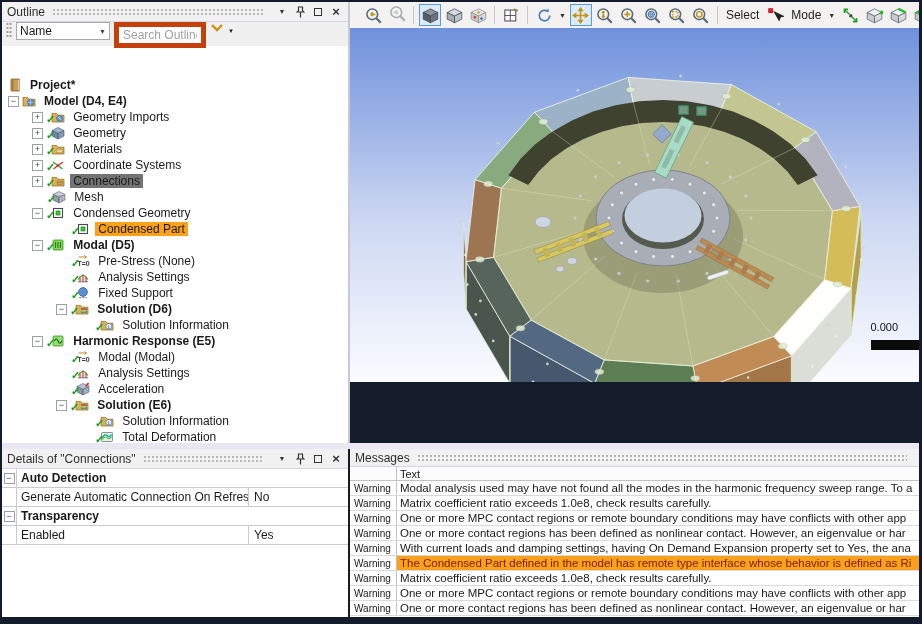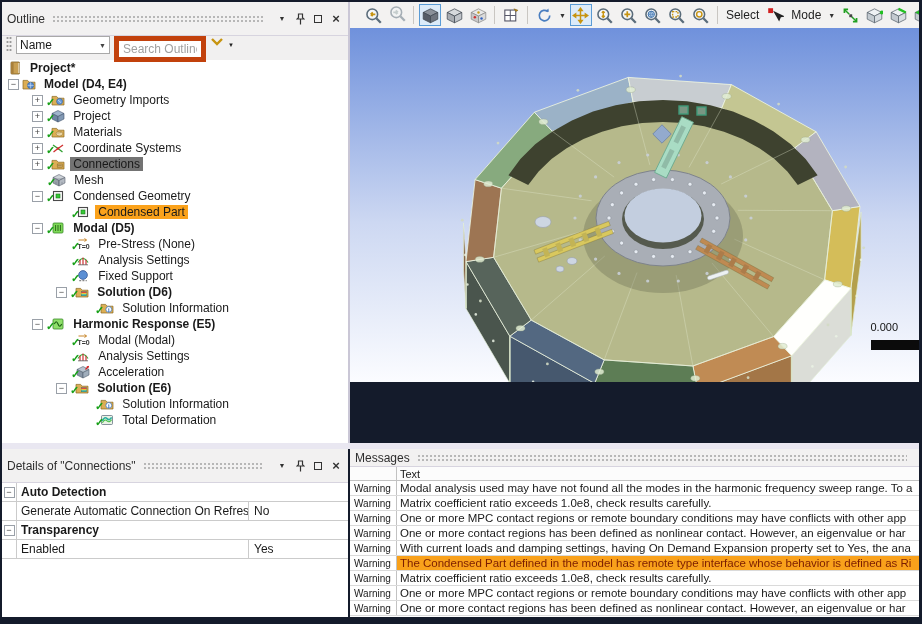--- a/index.html
+++ b/index.html
@@ -13,21 +13,21 @@
   #outline  { left:2px; top:2px; width:346px; height:441px; }
   #vsplit   { position:absolute; left:348px; top:2px; width:2px; height:441px; background:#cac7d6; }
   #toolbar  { left:350px; top:2px; width:569px; height:26px; background:#f3f2f1;
               display:flex; align-items:center; padding:0 2px; gap:2px; overflow:hidden; }
   #viewport { left:350px; top:28px; width:569px; height:354px; }
   #hsplit   { position:absolute; left:2px; top:443px; width:917px; height:6px; background:#e9e7f1; }
   #details  { left:2px; top:449px; width:346px; height:168px; }
   #messages { left:350px; top:449px; width:569px; height:168px; }
 
   
-  .phead { height:34px; display:flex; align-items:center; background:#f2f1f1;
+  .phead { height:20px; display:flex; align-items:center; background:#f2f1f1;
            border-bottom:1px solid #d7d4df; padding:0 5px; color:#2e2e2e; font-size:12px; }
   .phead .dots { flex:1; height:9px; margin:0 7px;
            background-image:radial-gradient(circle, #b7b7b7 0.9px, transparent 1px);
            background-size:4px 4px; background-position:0 1px; }
   .hbtn { display:inline-flex; align-items:center; justify-content:center;
           width:14px; height:14px; margin-left:4px; color:#333; cursor:default; }
   .hbtn.caret { font-size:7px; }
   .hbtn .maxbox { width:8px; height:8px; border:1.4px solid #333; display:inline-block; }
   .hbtn.close { font-size:13px; font-weight:bold; }
 
@@ -40,21 +40,21 @@
                 display:flex; align-items:center; padding:0 3px; }
   #name-combo .cval { flex:1; font-size:12px; }
   #name-combo .carr { font-size:7px; color:#444; }
   #search-input { width:92px; height:18px; border:5px solid #c2410c; font-size:12px;
                   padding:8px 4px; color:#404040; font-family:"Liberation Sans",sans-serif; }
   #search-input::placeholder { color:#a0a0a0; }
   .gold-chevron { color:#c79410; font-weight:bold; }
   .mini-caret { font-size:6px; color:#222; margin-top:6px; }
 
   
-  #tree { height:calc(100% - 44px); overflow:hidden; }
+  #tree { height:calc(100% - 44px); overflow:hidden;margin-top:31px; }
   .trow { height:16px; display:flex; align-items:center; white-space:nowrap; }
   .exp { width:11px; height:11px; border:1px solid #9aa0a8; background:#fff; color:#444;
          font-size:9px; line-height:9px; text-align:center; flex:none; margin-right:3px; }
   .expsp { width:15px; flex:none; }
   .chk { color:#18a018; font-weight:bold; font-size:11px; margin-right:-4px;
          position:relative; z-index:2; flex:none; transform:translateY(2px); }
   .ticon { width:15px; height:14px; flex:none; margin-right:4px; position:relative; z-index:1; }
   .ticon svg { display:block; }
   .tlabel { padding:0 3px; font-size:12px; }
   .tlabel.b { font-weight:bold; }
@@ -168,21 +168,21 @@
         <div class="trow" style="padding-left: 30px;">
           <span class="exp">+</span>
           <span class="chk">✓</span>
           <span class="ticon">
             <svg width="14" height="14" viewBox="0 0 14 14">
               <polygon points="7,1.5 13,4.5 7,7.5 1,4.5" fill="#9fb4cc" stroke="#45566e" stroke-width="0.6"></polygon>
               <polygon points="1,4.5 7,7.5 7,13 1,10" fill="#6f87a4" stroke="#45566e" stroke-width="0.6"></polygon>
               <polygon points="13,4.5 7,7.5 7,13 13,10" fill="#8299b4" stroke="#45566e" stroke-width="0.6"></polygon>
             </svg>
           </span>
-          <span class="tlabel">Project</span>
+          <span class="tlabel">Geometry</span>
         </div>
         <div class="trow" style="padding-left: 30px;">
           <span class="exp">+</span>
           <span class="chk">✓</span>
           <span class="ticon">
             <svg width="14" height="14" viewBox="0 0 14 14">
               <path d="M1 3.4h4.6l1.6 1.8H13V12H1z" fill="#dcae55" stroke="#8a6820" stroke-width="0.7"></path>
               <ellipse cx="8.4" cy="8.7" rx="3.3" ry="2.3" fill="#ecd6a6" stroke="#9a7830" stroke-width="0.6"></ellipse>
               <path d="M6.4 8.2l4-.8" stroke="#9a7830" stroke-width="0.5"></path>
             </svg>

